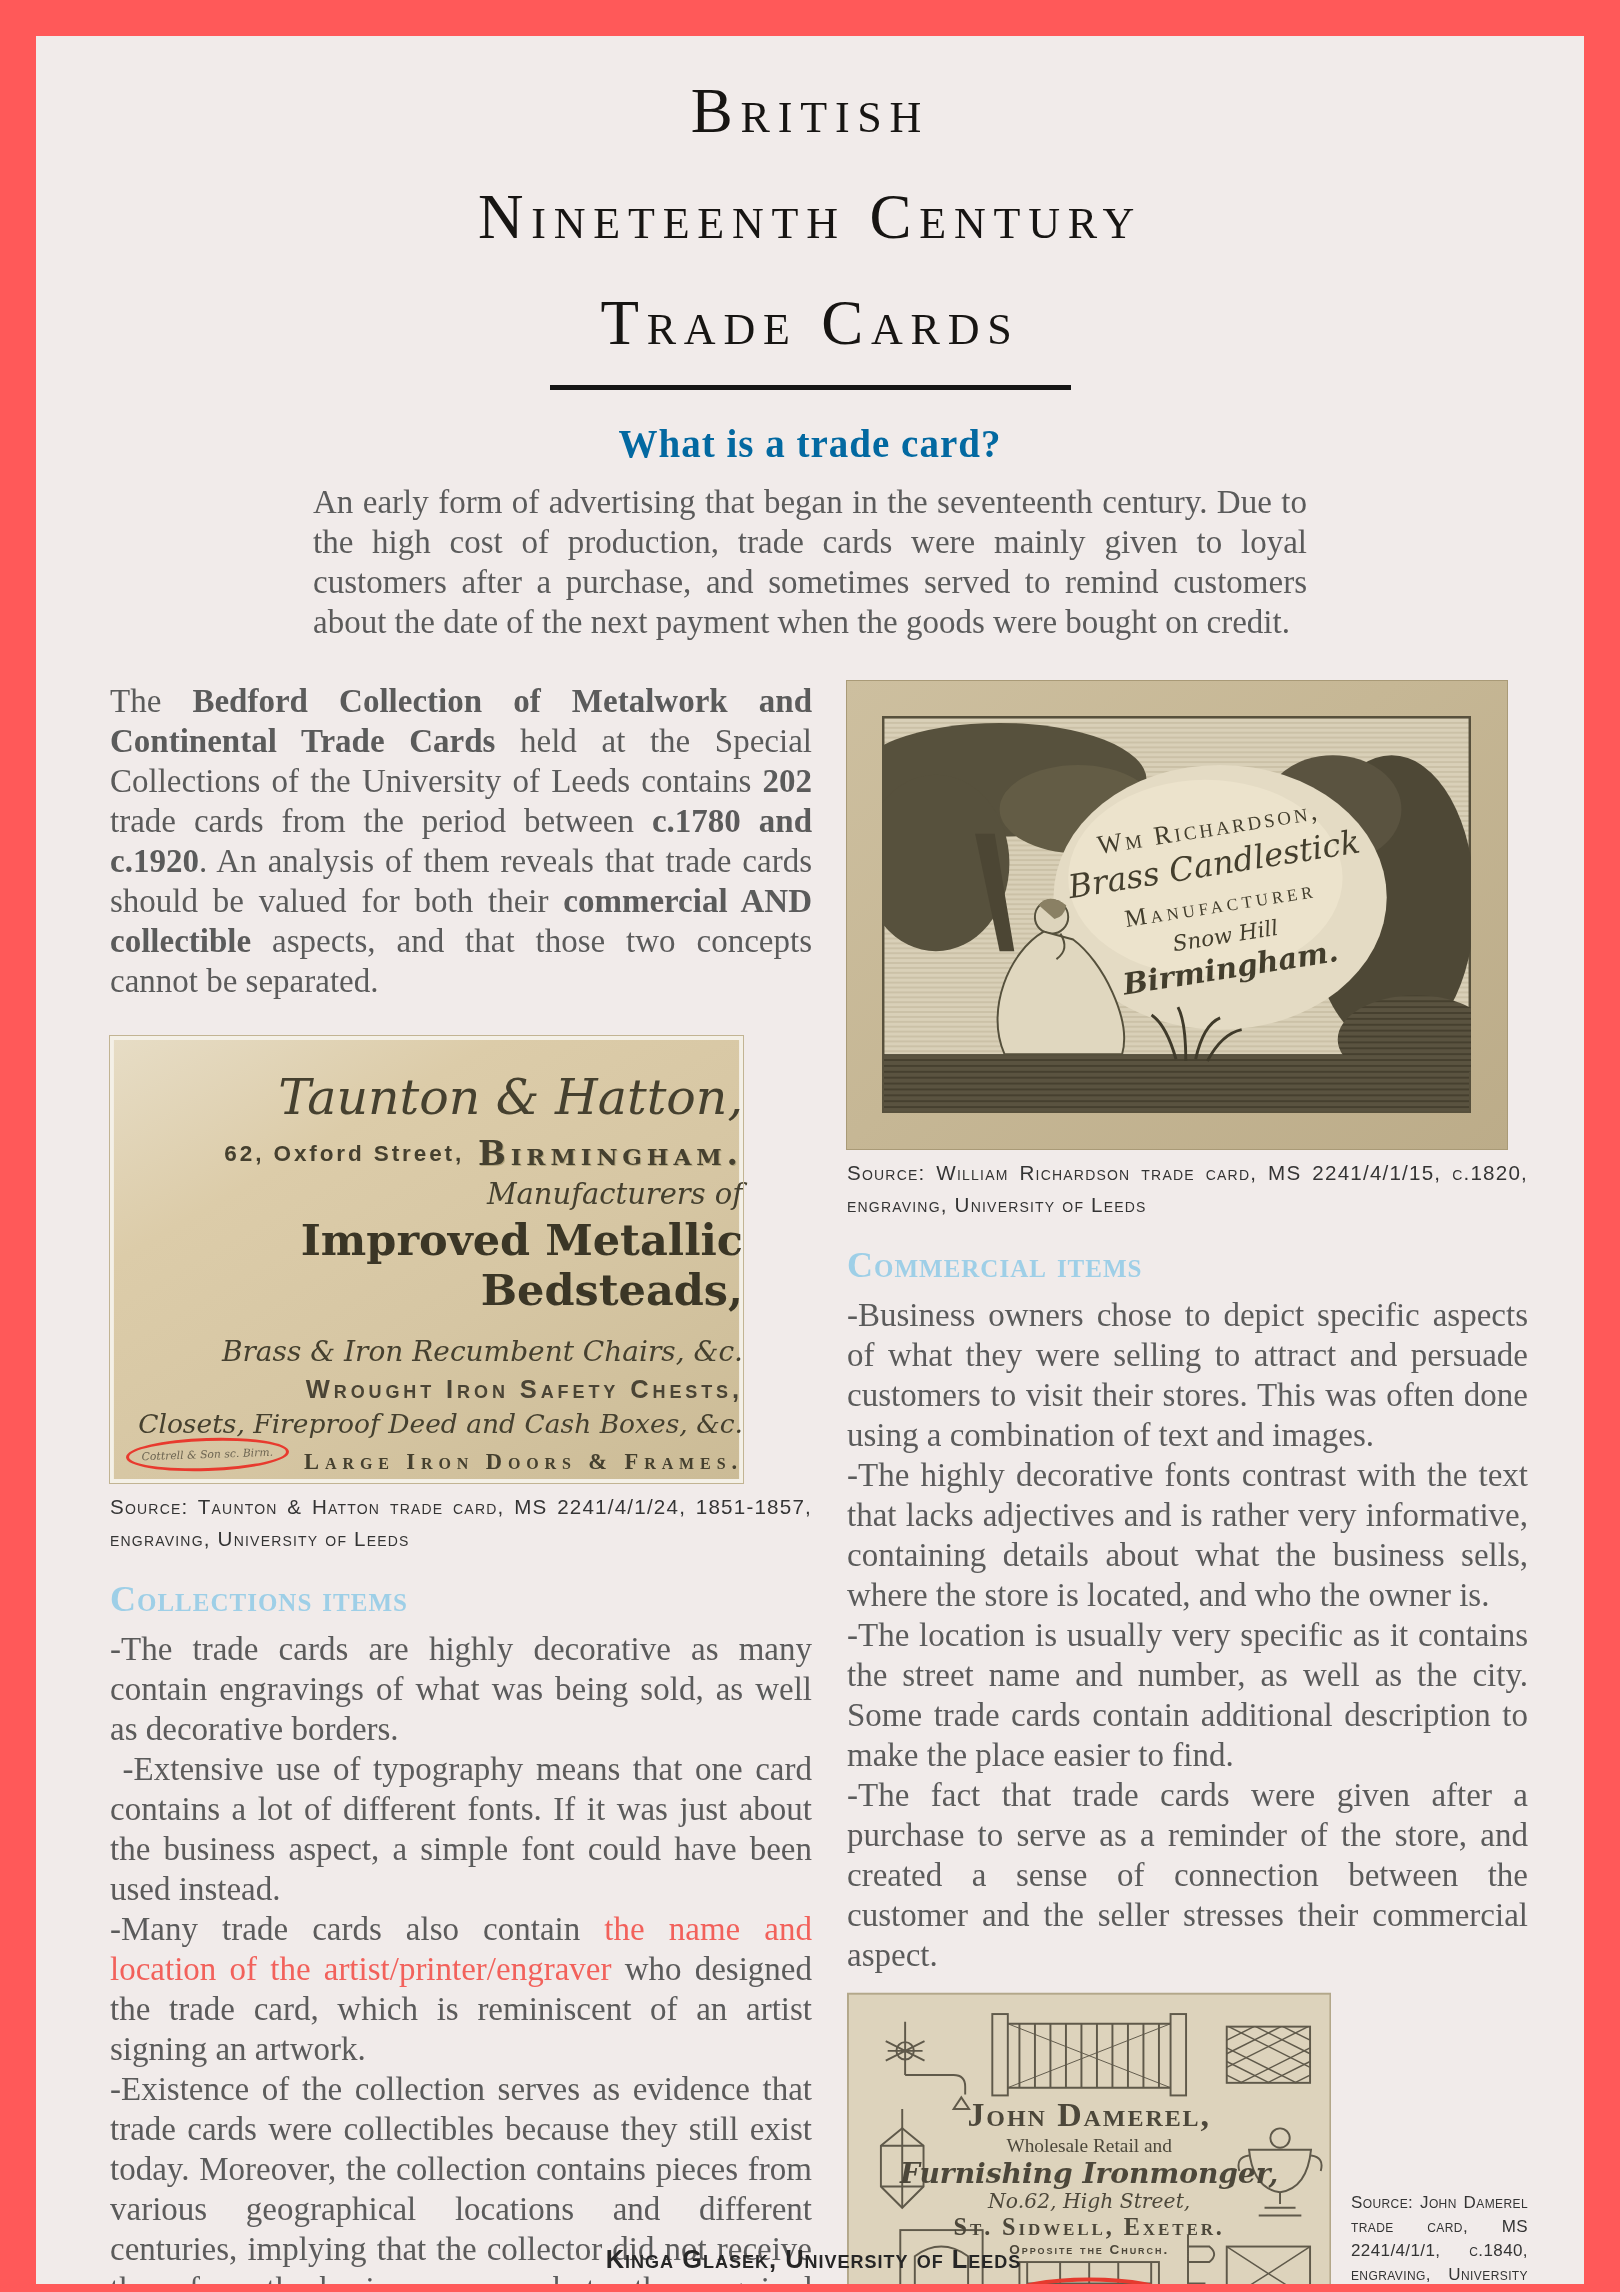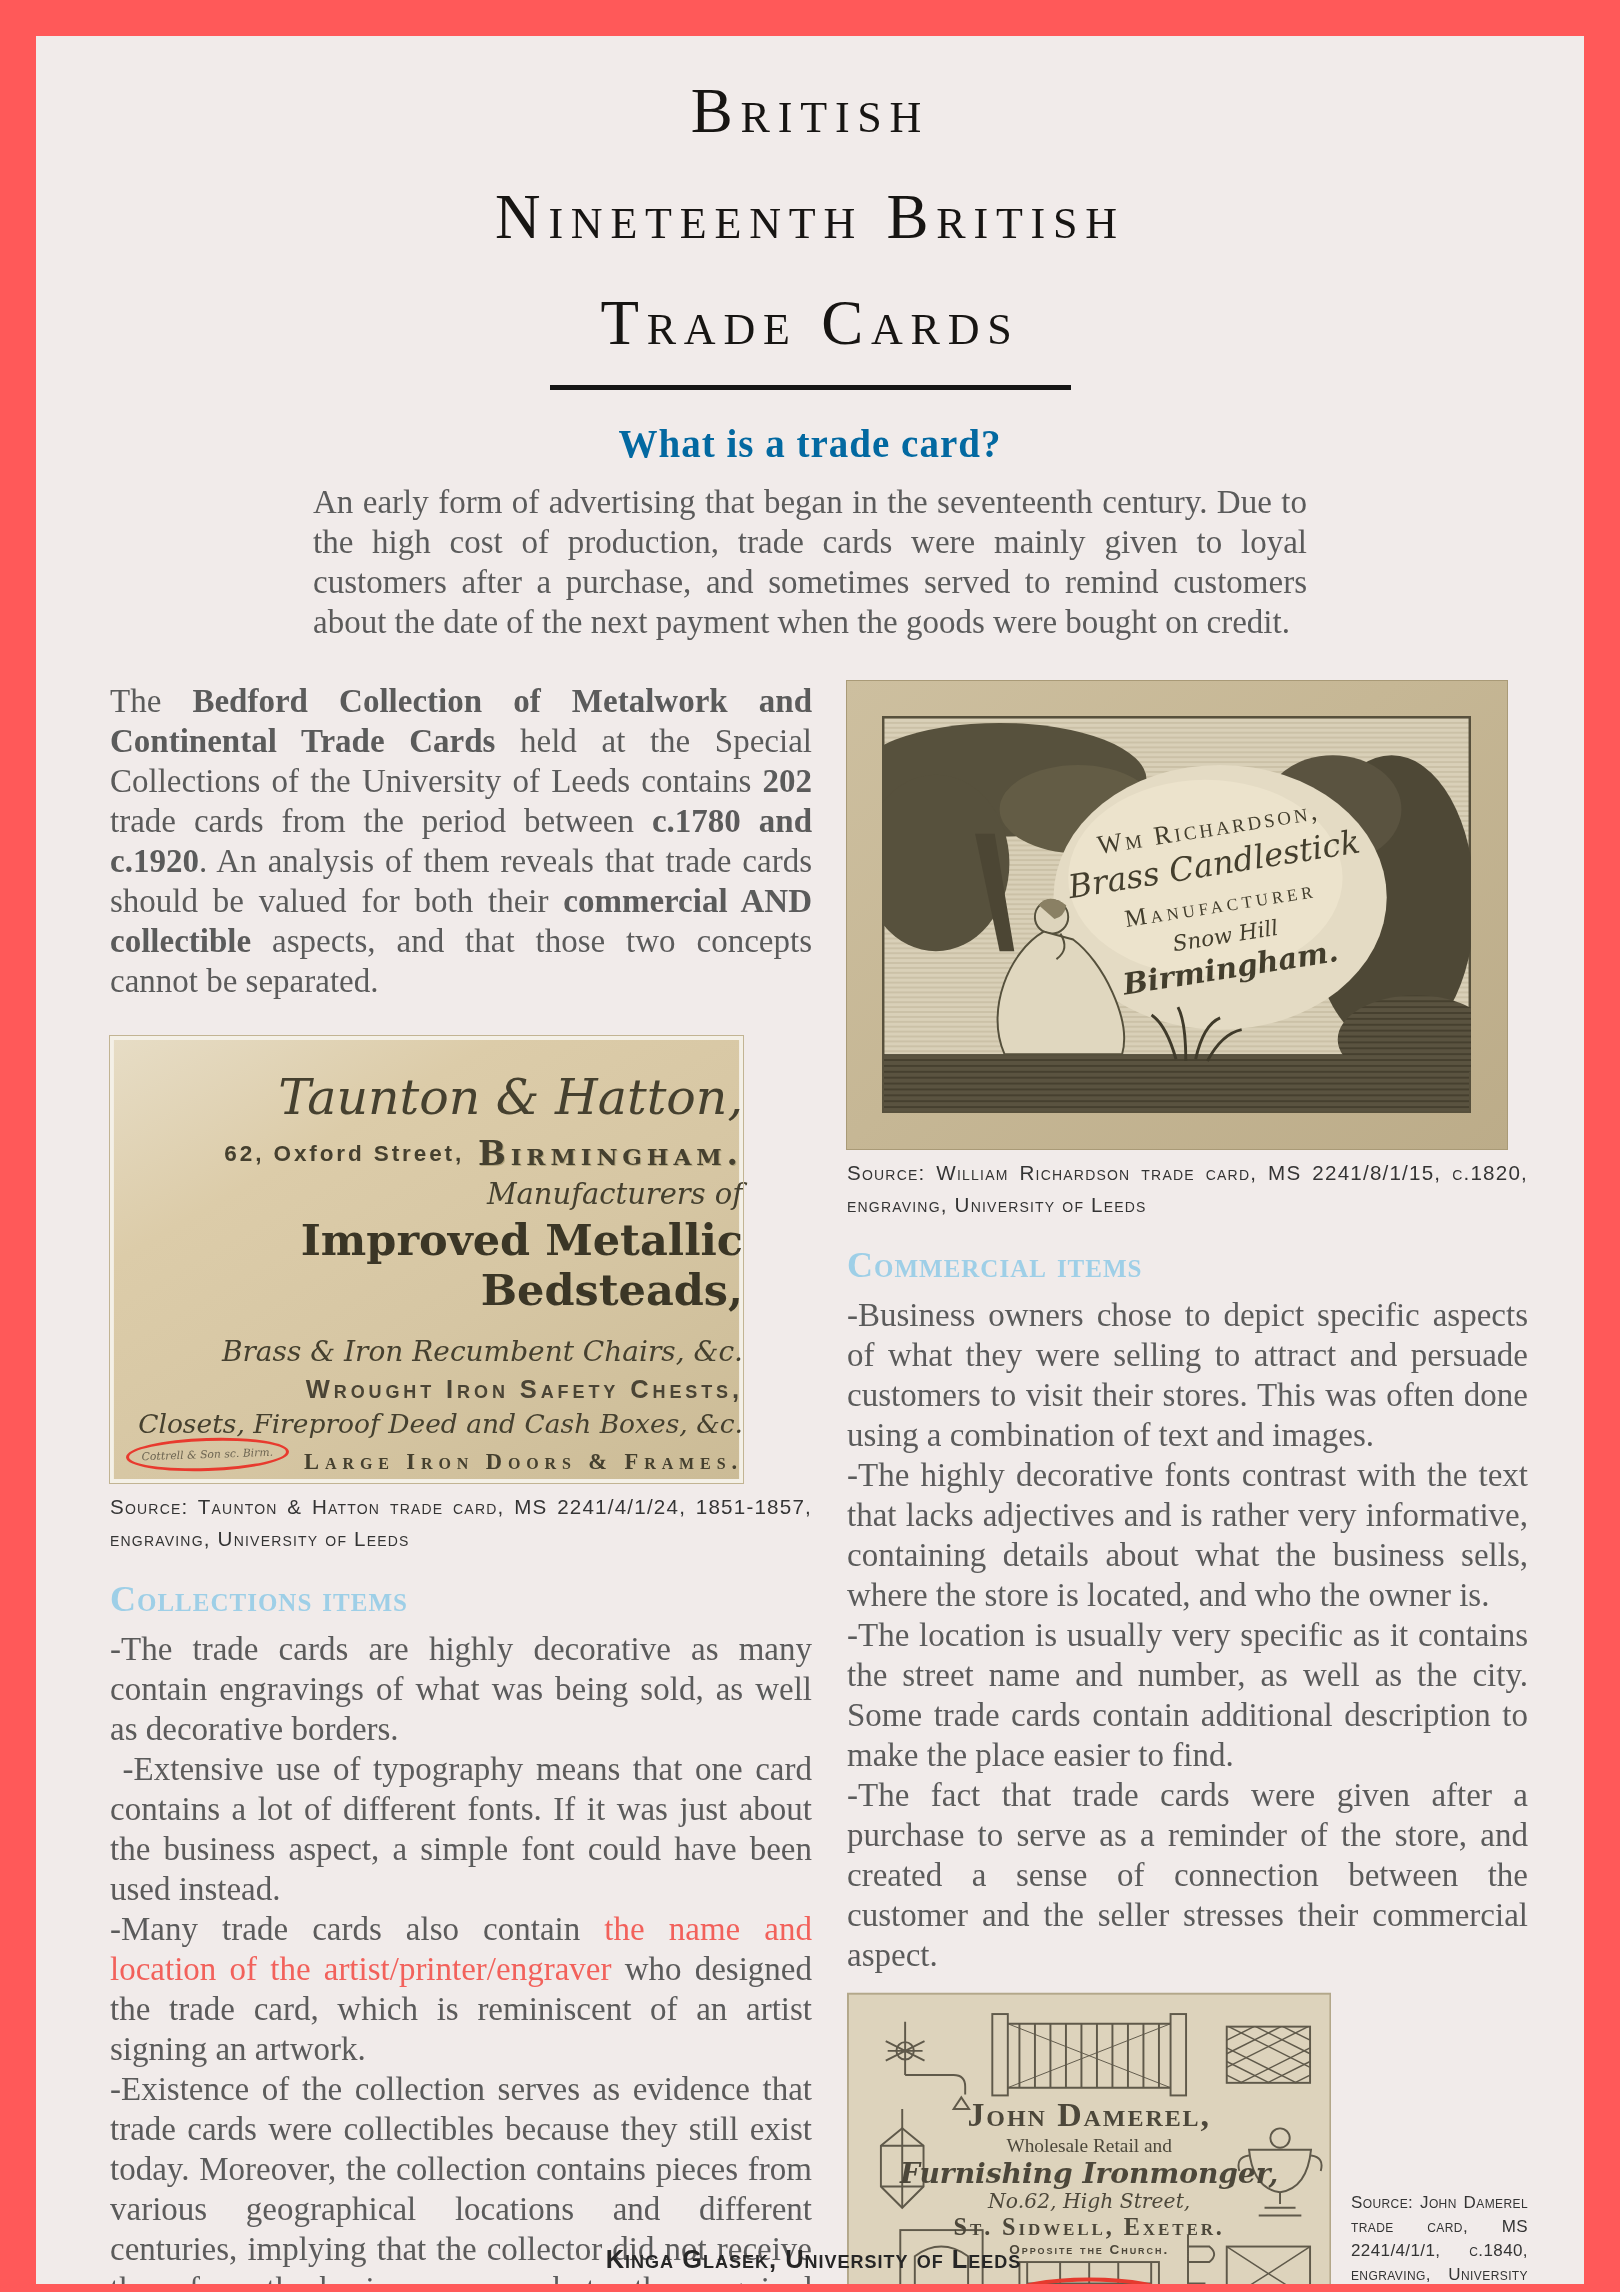--- a/index.html
+++ b/index.html
@@ -101,21 +101,21 @@
     font-size:25.5px;letter-spacing:1px;color:#262626;padding-left:8px;
   }
 </style>
 </head>
 <body>
 
 <div class="page">
 
   <div class="title-block">
     <div class="title-line">British</div>
-    <div class="title-line">Nineteenth British</div>
+    <div class="title-line">Nineteenth Century</div>
     <div class="title-line">Trade Cards</div>
     <div class="title-underline"></div>
   </div>
 
   <div class="intro-heading">What is a trade card?</div>
   <p class="intro-body">An early form of advertising that began in the seventeenth century. Due to the high cost of production, trade cards were mainly given to loyal customers after a purchase, and sometimes served to remind customers about the date of the next payment when the goods were bought on credit.</p>
 
   <div class="columns">
 
     <div class="col-left">
@@ -187,21 +187,21 @@
           <g class="rc-text" text-anchor="middle" transform="rotate(-9 345 190)">
             <text x="345" y="122" class="rc1">Wm Richardson,</text>
             <text x="345" y="162" class="rc2">Brass Candlestick</text>
             <text x="345" y="200" class="rc3">Manufacturer</text>
             <text x="345" y="232" class="rc4">Snow Hill</text>
             <text x="345" y="268" class="rc5">Birmingham.</text>
           </g>
         </svg>
       </div>
 
-      <div class="caption">Source: William Richardson trade card, MS 2241/8/1/15, c.1820, engraving, University of Leeds</div>
+      <div class="caption">Source: William Richardson trade card, MS 2241/4/1/15, c.1820, engraving, University of Leeds</div>
 
       <div class="section-heading">Commercial items</div>
       <p class="body-para"><span>-Business owners chose to depict specific aspects of what they were selling to attract and persuade customers to visit their stores. This was often done using a combination of text and images.</span></p>
       <p class="body-para"><span>-The highly decorative fonts contrast with the text that lacks adjectives and is rather very informative, containing details about what the business sells, where the store is located, and who the owner is.</span></p>
       <p class="body-para"><span>-The location is usually very specific as it contains the street name and number, as well as the city. Some trade cards contain additional description to make the place easier to find.</span></p>
       <p class="body-para"><span>-The fact that trade cards were given after a purchase to serve as a reminder of the store, and created a sense of connection between the customer and the seller stresses their commercial aspect.</span></p>
 
       <div class="damerel-row">
         <svg width="487" height="328" viewBox="0 0 500 335">
           <rect x="1" y="1" width="498" height="333" fill="#ddd3bc" stroke="#b3a78a" stroke-width="2"></rect>

